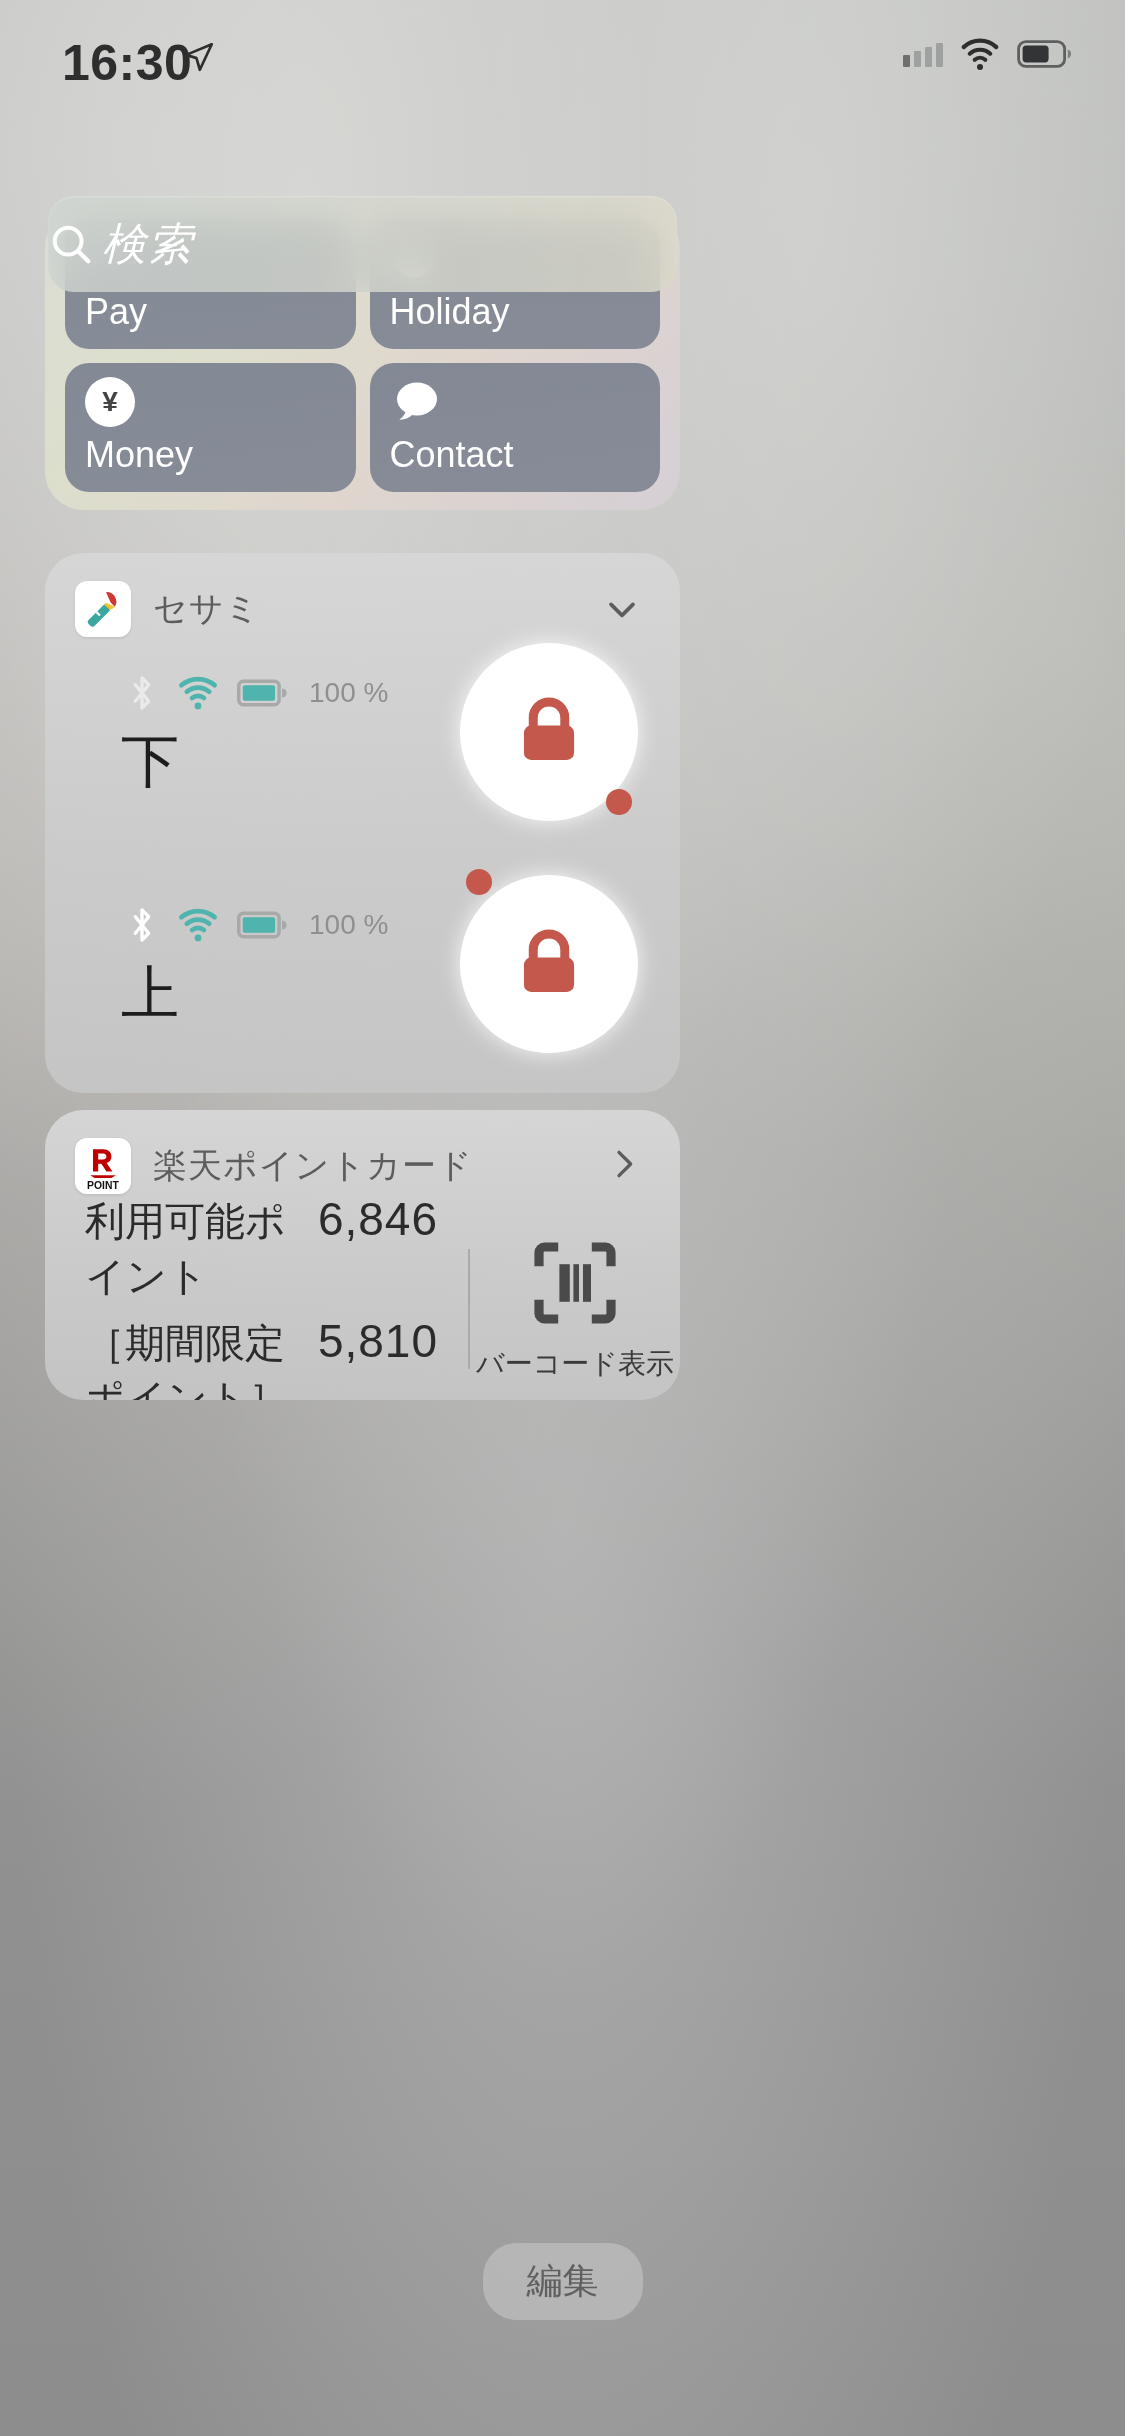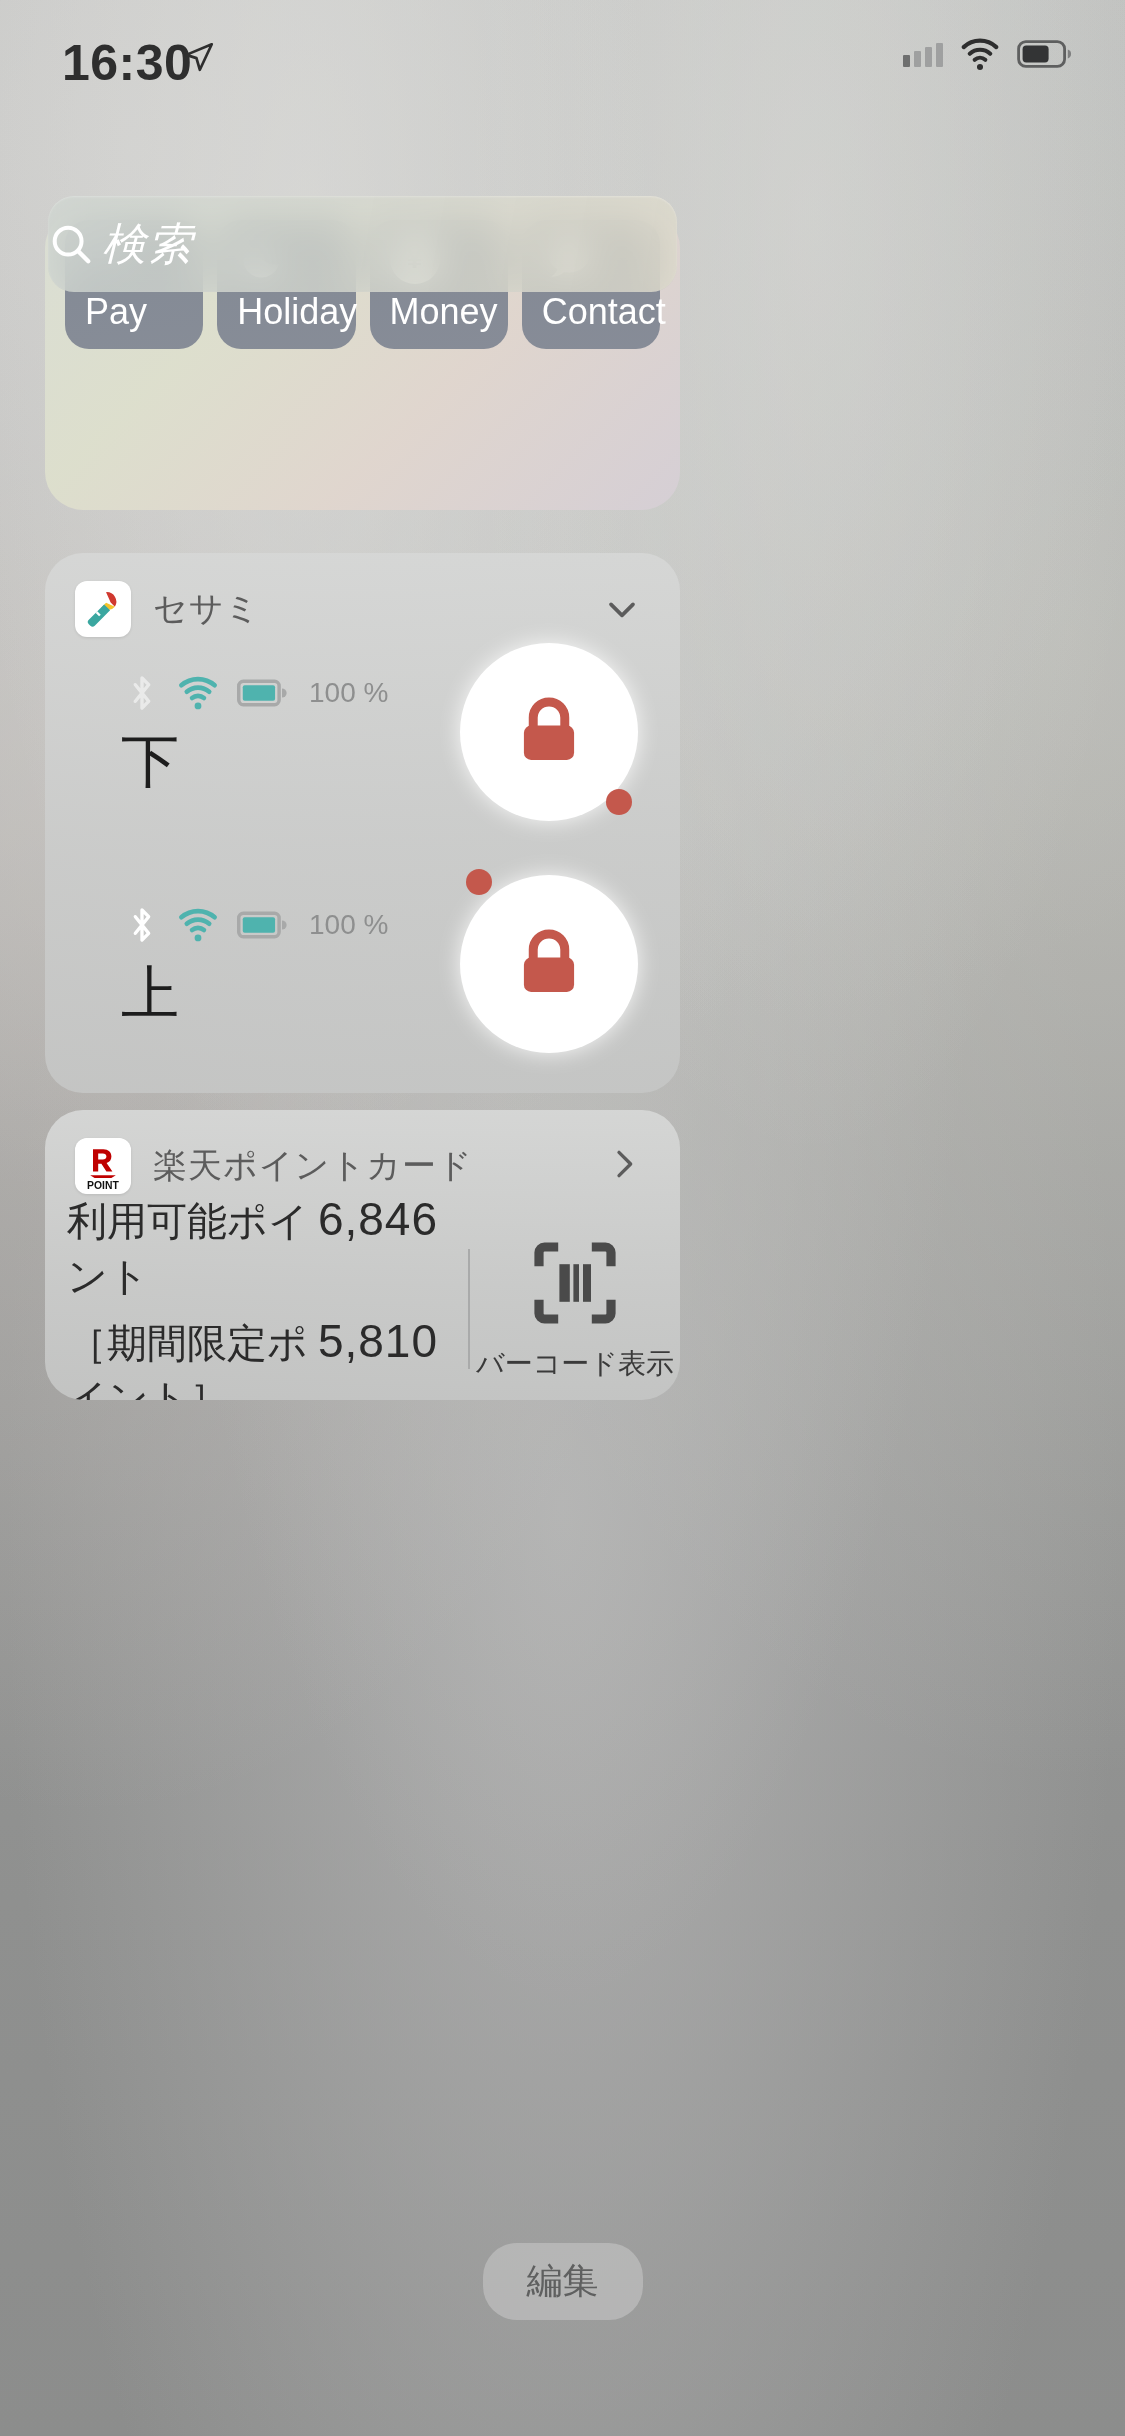--- a/index.html
+++ b/index.html
@@ -71,21 +71,21 @@
   
   #shortcuts-widget{
     top:210px; height:300px;
     background:
       linear-gradient(135deg, rgba(219,223,212,.92) 0%, rgba(222,224,205,.92) 30%, rgba(225,214,206,.92) 62%, rgba(214,207,214,.92) 100%);
     padding:0 20px 18px 20px;
     z-index:8;
   }
   #shortcuts-grid{
     position:absolute; left:20px; top:10px; right:20px; bottom:18px;
-    display:grid; grid-template-columns:1fr 1fr 1fr 1fr; grid-template-rows:1fr 1fr; gap:14px;
+    display:grid; grid-template-columns:1fr 1fr; grid-template-rows:1fr 1fr; gap:14px;
   }
   .tile{
     background:linear-gradient(175deg, rgba(124,131,144,.93) 0%, rgba(130,136,148,.95) 100%);
     border-radius:24px;
     position:relative;
     padding:16px 18px;
   }
   .tile-label{
     position:absolute; left:20px; bottom:16px;
     color:#fff; font-size:36px; font-weight:500;
@@ -127,21 +127,21 @@
   }
   .pos-dot{ position:absolute; width:26px; height:26px; border-radius:50%; background:#c4584c; }
 
   
   #rakuten-widget{
     top:1110px; height:290px;
     background:linear-gradient(180deg, rgba(214,215,214,.95) 0%, rgba(202,203,202,.95) 60%, rgba(196,197,196,.95) 100%);
     z-index:9;
   }
   #rakuten-body{ position:absolute; left:0; right:0; top:108px; bottom:0; display:flex; align-items:center; }
-  #points-block{ flex:1; padding-left:22px; }
+  #points-block{ flex:1; padding-left:40px; }
   .pt-row{ display:flex; align-items:baseline; justify-content:space-between; padding-right:30px; }
   .pt-label{ font-size:40px; color:#2b2b2b; }
   .pt-value{ font-size:46px; color:#2b2b2b; letter-spacing:1px; }
   #pt-divider{ width:2px; height:120px; background:#a9aaaa; }
   #barcode-block{ width:210px; display:flex; flex-direction:column; align-items:center; gap:14px; }
   #barcode-caption{ font-size:28px; color:#3a3a3a; }
 
   
   #edit-btn{
     position:absolute; left:50%; transform:translateX(-50%); top:2243px;

